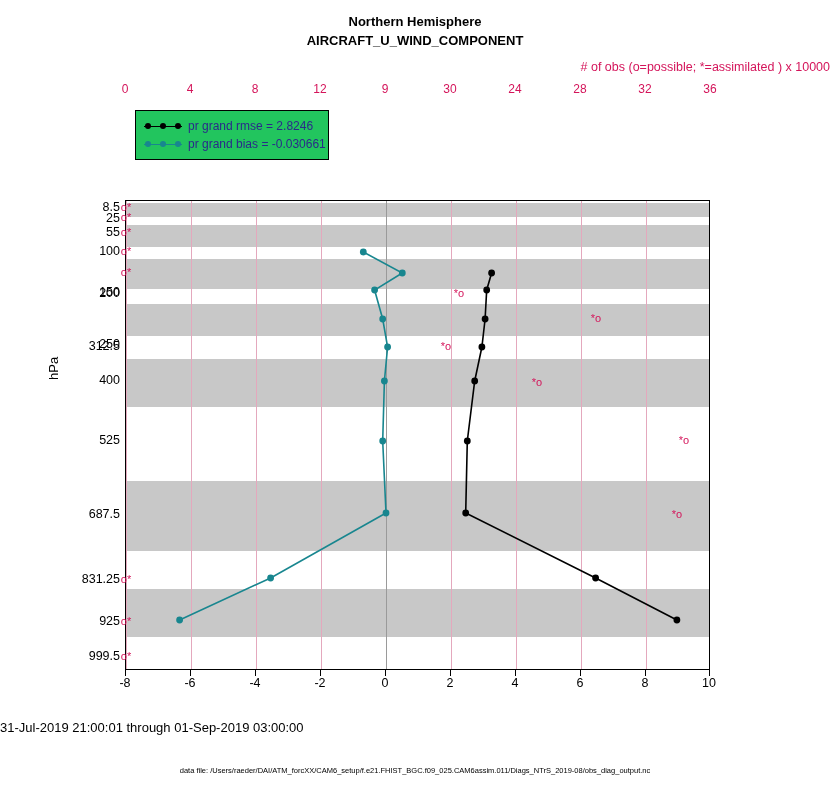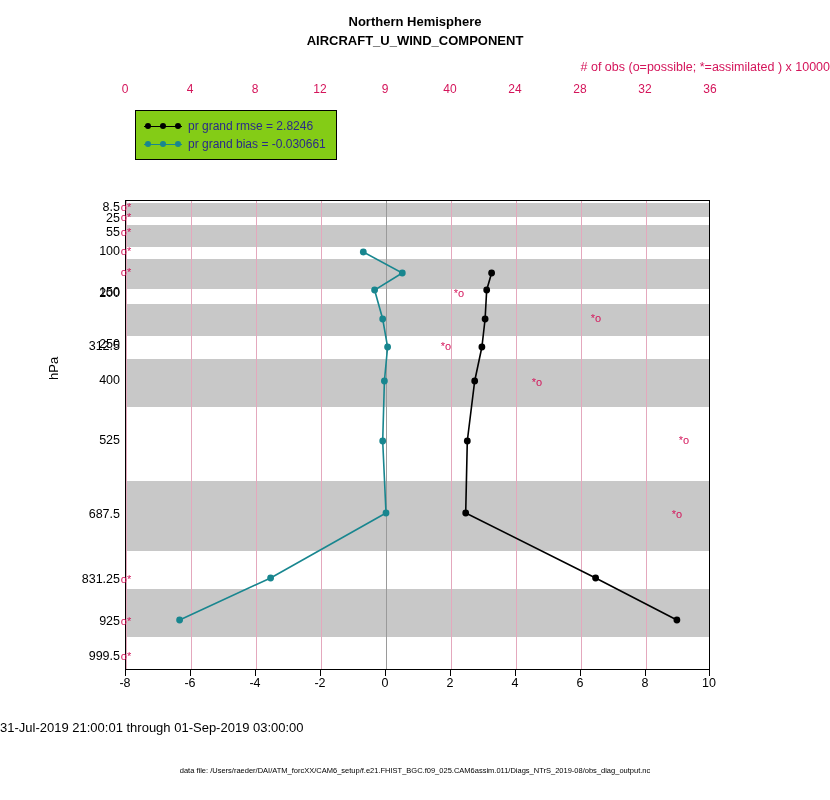--- a/index.html
+++ b/index.html
@@ -155,22 +155,22 @@
     font-size: 11px;
     line-height: 11px;
     transform: translate(-50%, -50%);
     white-space: nowrap;
   }
   .legend {
     position: absolute;
     left: 135px;
     top: 110px;
     border: 1px solid #000;
-    background: #84cc16;
-    padding: 6px 10px 6px 8px;
+    background: #22c55e;
+    padding: 6px 2px 6px 8px;
     font-size: 12px;
   }
   .legend-row {
     display: flex;
     align-items: center;
     height: 18px;
   }
   .legend-line {
     position: relative;
     width: 38px;
@@ -212,21 +212,21 @@
   </div>
 
   <div class="top-axis-label"># of obs (o=possible;  *=assimilated ) x 10000</div>
 
   <div class="top-axis">
     <div class="ttick" style="left:0px;">0</div>
     <div class="ttick" style="left:65px;">4</div>
     <div class="ttick" style="left:130px;">8</div>
     <div class="ttick" style="left:195px;">12</div>
     <div class="ttick" style="left:260px;">9</div>
-    <div class="ttick" style="left:325px;">40</div>
+    <div class="ttick" style="left:325px;">30</div>
     <div class="ttick" style="left:390px;">24</div>
     <div class="ttick" style="left:455px;">28</div>
     <div class="ttick" style="left:520px;text-align:right;">32</div>
     <div class="ttick" style="left:585px;">36</div>
   </div>
 
   <div class="legend">
     <div class="legend-row">
       <span class="legend-line">
         <span class="ln" style="background:#000000;"></span>

